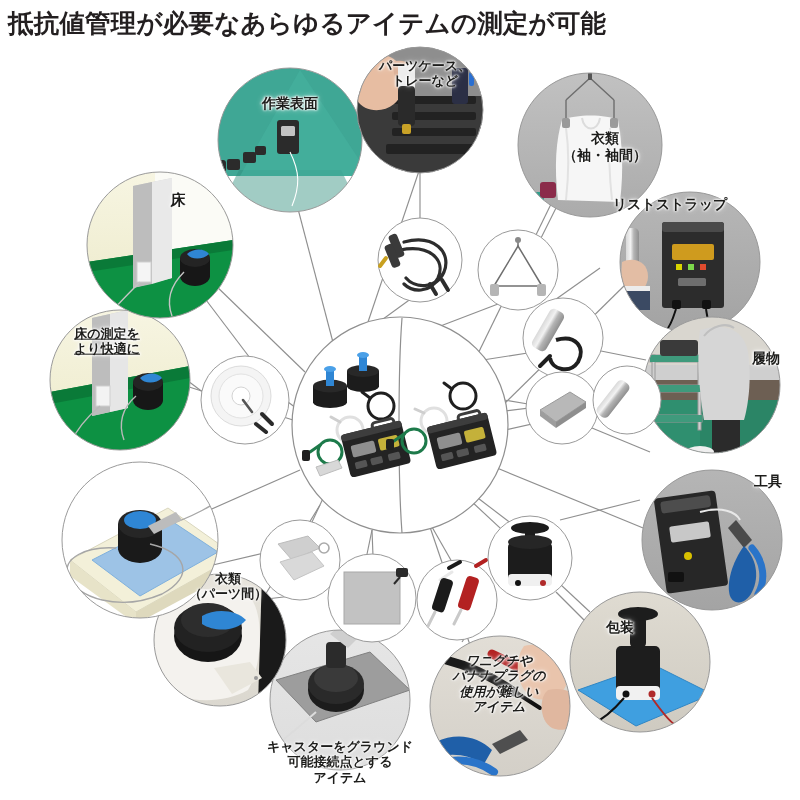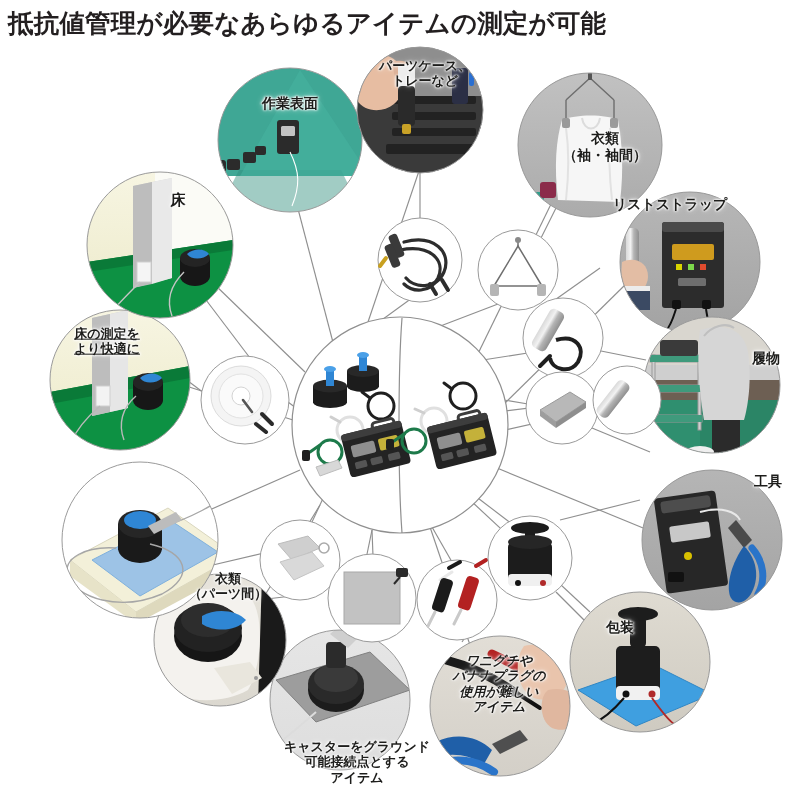--- a/index.html
+++ b/index.html
@@ -636,21 +636,21 @@
     <div class="lbl s14" style="left:605px; top:147px;">衣類
 （袖・袖間）</div>
     <div class="lbl s14" style="left:670px; top:204px;">リストストラップ</div>
     <div class="lbl s14" style="left:766px; top:358px;">履物</div>
     <div class="lbl s14" style="left:768px; top:481px;">工具</div>
     <div class="lbl s14" style="left:620px; top:592px;margin-top:35px;">包装</div>
     <div class="lbl s13" style="left:499px; top:684px;font-style:italic;">ワニグチや
 バナナプラグの
 使用が難しい
 アイテム</div>
-    <div class="lbl s13" style="left:340px; top:762px;margin-left:17px;">キャスターをグラウンド
+    <div class="lbl s13" style="left:340px; top:762px;">キャスターをグラウンド
 可能接続点とする
 アイテム</div>
     <div class="lbl s13" style="left:228px; top:586px;">衣類
 （パーツ間）</div>
     <div class="lbl s13" style="left:107px; top:341px;text-decoration:underline;">床の測定を
 より快適に</div>
     <div class="lbl s15" style="left:178px; top:200px;">床</div>
   </div>
 
 </div>

